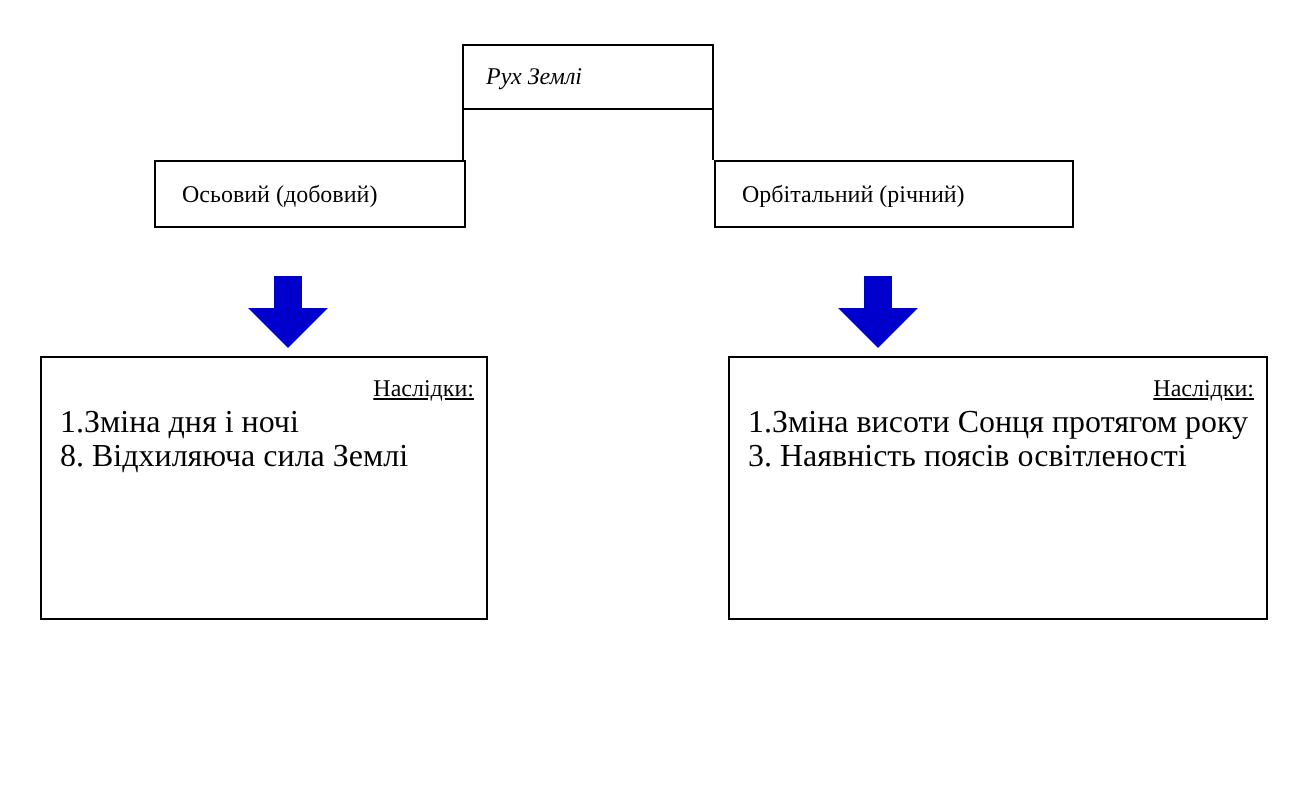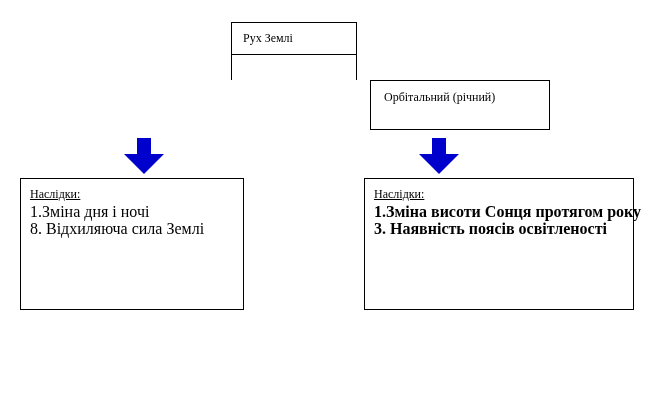--- a/index.html
+++ b/index.html
@@ -40,43 +40,44 @@
     line-height: 14px;
     color: #000000;
   }
 
   
   #root-box {
     left: 231px;
     top: 22px;
     width: 126px;
     height: 33px;
+    font-style: italic;
   }
   #root-box .box-label {
     left: 11px;
     top: 8px;
   }
 
   
   #branch-axial-box {
     left: 77px;
     top: 80px;
     width: 156px;
     height: 34px;
   }
   #branch-axial-box .box-label {
     left: 13px;
     top: 9px;
   }
 
   #branch-orbital-box {
-    left: 370px;
+    left: 357px;
     top: 80px;
     width: 180px;
-    height: 50px;
+    height: 34px;
   }
   #branch-orbital-box .box-label {
     left: 13px;
     top: 9px;
   }
 
   
   .connector {
     position: absolute;
     background: #000000;
@@ -134,47 +135,50 @@
     position: absolute;
     left: 9px;
     top: 7px;
     right: 6px;
   }
   .conseq-heading {
     font-size: 12px;
     line-height: 17px;
     text-decoration: underline;
     white-space: nowrap;
+    text-align: right;
   }
   .conseq-list {
     list-style: none;
     margin: 0;
     padding: 0;
   }
   .conseq-list li {
     font-size: 16px;
     line-height: 17px;
   }
   #consequences-orbital-box .conseq-list li {
     white-space: nowrap;
-    font-weight: bold;
   }
 </style>
 </head>
 <body>
 
 <div id="diagram">
 
   <div class="connector vert" id="connector-left-vertical"></div>
   <div class="connector vert" id="connector-right-vertical"></div>
 
   <div class="box" id="root-box">
     <span class="box-label">Рух Землі</span>
   </div>
 
+  <div class="box" id="branch-axial-box">
+    <span class="box-label">Осьовий (добовий)</span>
+  </div>
 
   <div class="box" id="branch-orbital-box">
     <span class="box-label">Орбітальний (річний)</span>
   </div>
 
   <div class="arrow-down" id="arrow-left">
     <svg width="40" height="36" viewBox="0 0 40 36" xmlns="http://www.w3.org/2000/svg">
       <polygon points="13,0 27,0 27,16 40,16 20,36 0,16 13,16" fill="#0000CC"></polygon>
     </svg>
   </div>

